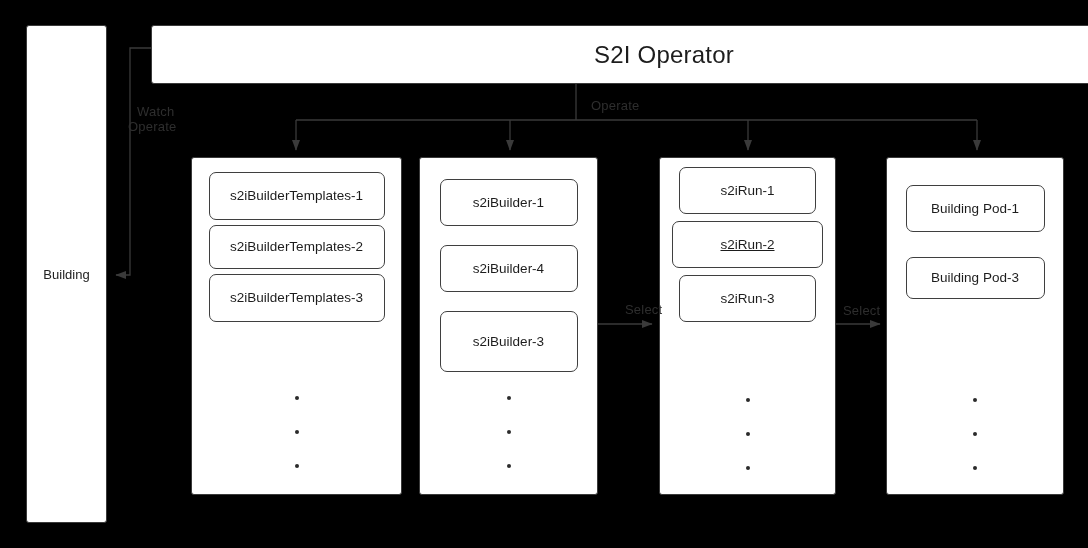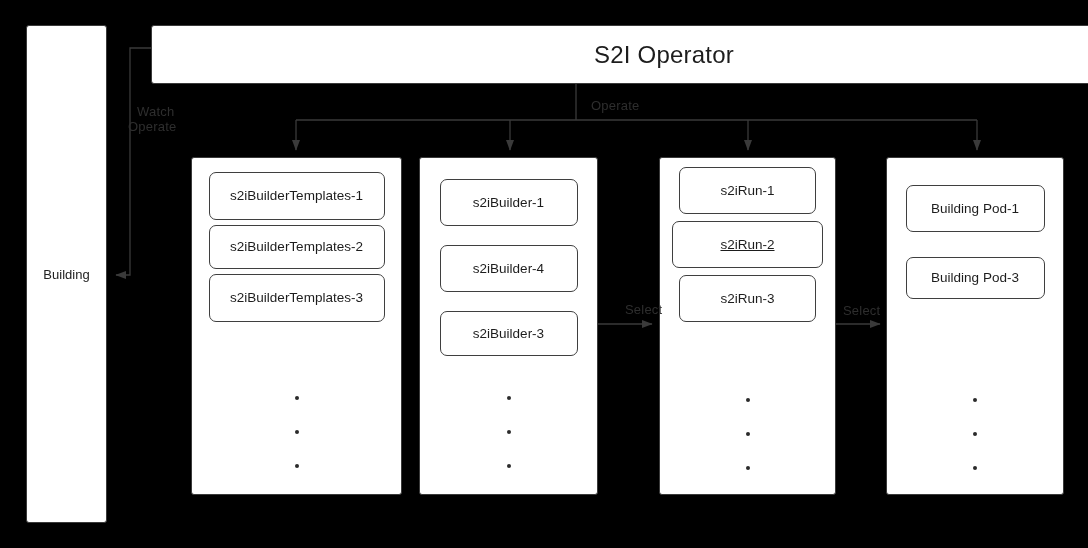--- a/index.html
+++ b/index.html
@@ -136,21 +136,21 @@
       <span class="dot"></span>
       <span class="dot"></span>
       <span class="dot"></span>
     </div>
   </div>
 
   <div class="group" style="left:419px; width:179px;">
     <div class="inner" style="top:21px; gap:19px;">
       <div class="item" style="width:138px; height:47px;">s2iBuilder-1</div>
       <div class="item" style="width:138px; height:47px;">s2iBuilder-4</div>
-      <div class="item" style="width:138px; height:45px;">s2iBuilder-3</div>
+      <div class="item" style="width:138px; height:61px;">s2iBuilder-3</div>
     </div>
     <div class="dots" style="top:238px; gap:30px;">
       <span class="dot"></span>
       <span class="dot"></span>
       <span class="dot"></span>
     </div>
   </div>
 
   <div class="group" style="left:659px; width:177px;">
     <div class="inner" style="top:9px; gap:7px;">

